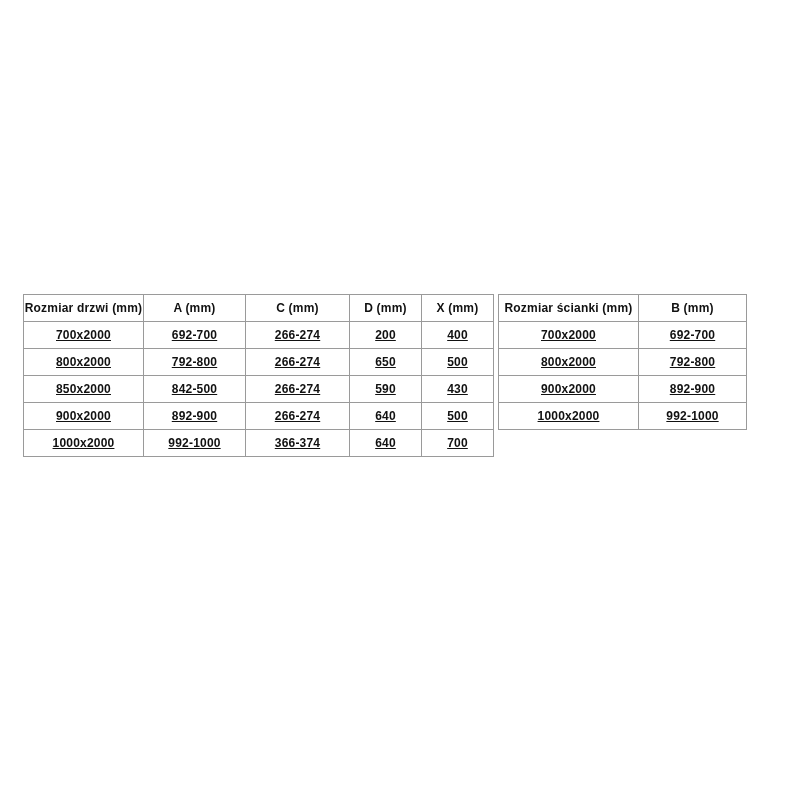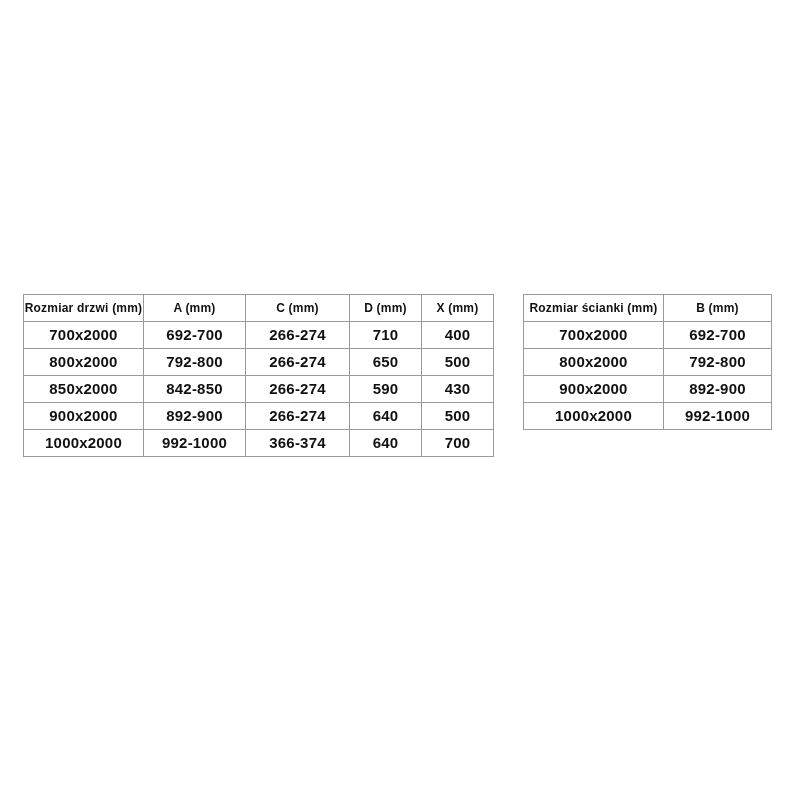--- a/index.html
+++ b/index.html
@@ -38,33 +38,34 @@
     white-space: nowrap;
     color: #111111;
     letter-spacing: 0.2px;
   }
   table.spec tr.head td {
     font-weight: bold;
     font-size: 12px;
   }
   table.spec tr.body td {
     font-weight: bold;
-    font-size: 15px;
+    font-size: 12px;
+    text-decoration: underline;
   }
   
   #doors-table {
     position: absolute;
     left: 23px;
     top: 294px;
     width: 470px;
   }
   
   #wall-table {
     position: absolute;
-    left: 523px;
+    left: 498px;
     top: 294px;
     width: 248px;
   }
   .col-size    { width: 120px; }
   .col-a       { width: 102px; }
   .col-c       { width: 104px; }
   .col-d       { width: 72px; }
   .col-x       { width: 72px; }
   .w-col-size  { width: 140px; }
   .w-col-b     { width: 108px; }
@@ -87,33 +88,33 @@
         <td>Rozmiar drzwi (mm)</td>
         <td>A (mm)</td>
         <td>C (mm)</td>
         <td>D (mm)</td>
         <td>X (mm)</td>
       </tr>
       <tr class="body">
         <td>700x2000</td>
         <td>692-700</td>
         <td>266-274</td>
-        <td>710</td>
+        <td>200</td>
         <td>400</td>
       </tr>
       <tr class="body">
         <td>800x2000</td>
         <td>792-800</td>
         <td>266-274</td>
         <td>650</td>
         <td>500</td>
       </tr>
       <tr class="body">
         <td>850x2000</td>
-        <td>842-850</td>
+        <td>842-500</td>
         <td>266-274</td>
         <td>590</td>
         <td>430</td>
       </tr>
       <tr class="body">
         <td>900x2000</td>
         <td>892-900</td>
         <td>266-274</td>
         <td>640</td>
         <td>500</td>

